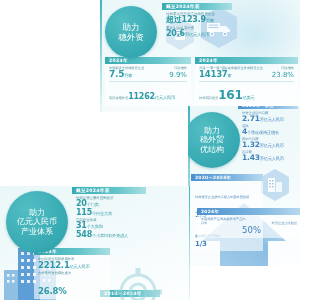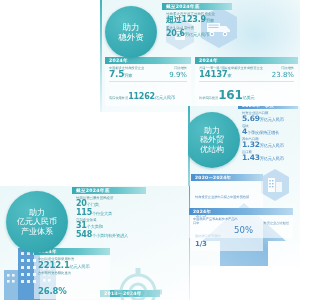--- a/index.html
+++ b/index.html
@@ -194,21 +194,21 @@
       <span>助力</span>
       <span>稳外贸</span>
       <span>优结构</span>
     </div>
 
     <div class="block" style="left:50px; top:-4px; width:60px;">
       <div class="block-head blue" style="font-size:4.4px;">2025年一季度</div>
       <div class="block-body">
         <div class="lbl blue" style="font-size:3.3px;">外资企业进出口额</div>
         <div class="big blue" style="font-size:7.5px;">
-          <span>5.69</span><span class="unit">万亿元人民币</span>
+          <span>2.71</span><span class="unit">万亿元人民币</span>
         </div>
         <div class="lbl blue" style="font-size:3.3px; margin-top:1px;">连续</div>
         <div class="big blue" style="font-size:7.5px;">
           <span>4</span><span class="unit">个季度保持正增长</span>
         </div>
         <div class="lbl blue" style="font-size:3.3px; margin-top:1px;">其中出口额</div>
         <div class="big blue" style="font-size:7.5px;">
           <span>1.32</span><span class="unit">万亿元人民币</span>
         </div>
         <div class="lbl blue" style="font-size:3.3px; margin-top:1px;">进口额</div>
@@ -224,21 +224,21 @@
         <div>
           <span class="lbl blue" style="font-size:3.2px;">外商投资企业进出口额占中国外贸总额</span><span class="big blue" style="font-size:7px;">1/3</span>
         </div>
         <div style="margin-top:1px;">
           <span class="lbl blue" style="font-size:3.2px;">缴纳进口环节税约</span>
           <div class="big blue" style="font-size:7px;">1/3</div>
         </div>
       </div>
     </div>
 
-    <div class="block" style="left:1px; top:102px; width:104px; background:rgba(255,255,255,.6);">
+    <div class="block" style="left:9px; top:102px; width:104px; background:rgba(255,255,255,.6);">
       <div class="block-head blue" style="font-size:4.4px;">2024年</div>
       <div class="block-body">
         <div class="rowline">
           <span class="lbl blue" style="font-size:3.2px; max-width:46px;">中国机电产品和高新技术产品出口中</span>
           <span class="lbl blue" style="font-size:3.2px; max-width:44px;">外资企业占比超过</span>
         </div>
         <div class="rowline" style="justify-content:flex-end;">
           <span class="pct blue" style="font-size:8.5px; margin-right:36px;">50%</span>
         </div>
       </div>

